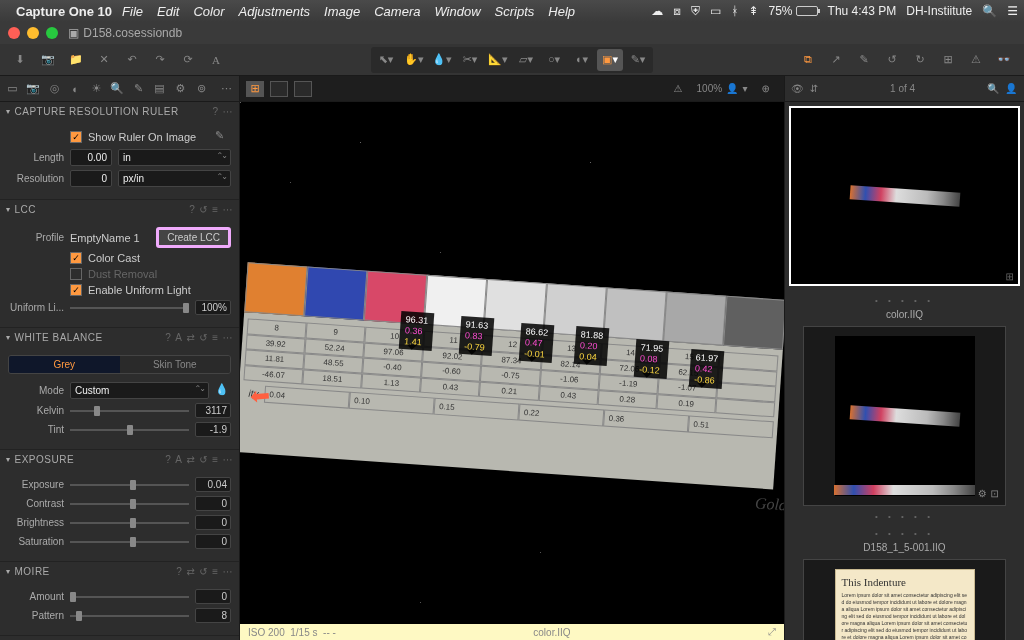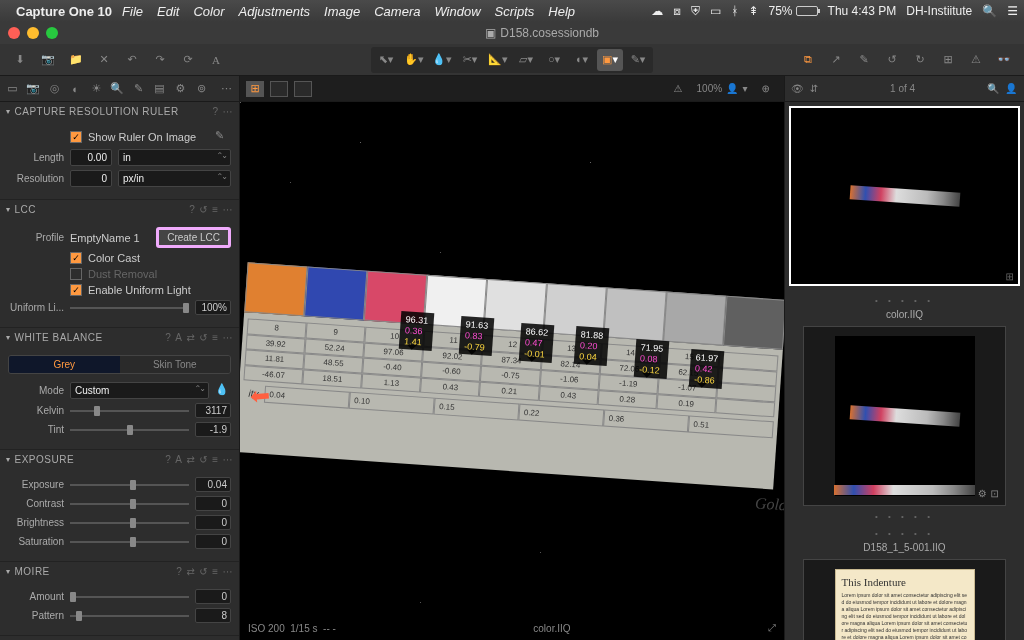--- a/index.html
+++ b/index.html
@@ -14,21 +14,21 @@
 .menubar .status-item { margin-left: 10px; font-size: 12px; display: flex; align-items: center; gap: 3px; }
 .menubar .battery { display: inline-block; width: 22px; height: 10px; border: 1px solid #ccc; border-radius: 2px; position: relative; }
 .menubar .battery::after { content: ''; position: absolute; right: -3px; top: 2px; width: 2px; height: 4px; background: #ccc; }
 .menubar .battery .fill { background: #ccc; height: 100%; width: 75%; }
 
 
 .titlebar { height: 22px; background: #3a3a3a; display: flex; align-items: center; padding: 0 8px; }
 .titlebar .traffic { display: flex; gap: 7px; margin-right: 10px; }
 .titlebar .tl { width: 12px; height: 12px; border-radius: 50%; }
 .titlebar .red { background: #ff5f56; } .titlebar .yellow { background: #ffbd2e; } .titlebar .green { background: #27c93f; }
-.titlebar .title { flex: 1; text-align: center; color: #aaa; font-size: 12px; }
+.titlebar .title { flex: 1; color: #aaa; font-size: 12px; }
 
 
 .top-toolbar { height: 32px; background: #343434; border-bottom: 1px solid #1a1a1a; display: flex; align-items: center; padding: 0 8px; gap: 6px; }
 .top-toolbar .tbtn { width: 24px; height: 24px; display: flex; align-items: center; justify-content: center; color: #888; border-radius: 3px; }
 .top-toolbar .tbtn.active { background: #555; color: #fff; }
 .top-toolbar .group { display: flex; gap: 4px; }
 .top-toolbar .flex { flex: 1; }
 .top-toolbar .cursor-tools { display: flex; gap: 2px; background: #2a2a2a; padding: 2px; border-radius: 3px; }
 .top-toolbar .cursor-tools .tbtn { width: 26px; height: 22px; }
 .top-toolbar .orange { color: #ff9940; }
@@ -88,21 +88,21 @@
 .canvas .density-cell { flex: 1; border: 1px solid #888; padding: 3px 4px; }
 .canvas .golden { position: absolute; right: -30px; bottom: 6px; font-family: cursive; font-size: 16px; font-style: italic; color: #444; }
 .canvas .arrow { position: absolute; left: 10px; top: 280px; color: #ff6040; font-size: 24px; transform: rotate(-5deg); }
 
 .canvas .readout { position: absolute; background: rgba(0,0,0,0.85); padding: 3px 5px; font-size: 9px; line-height: 1.2; transform: rotate(4deg); }
 .canvas .readout .v1 { color: #fff; }
 .canvas .readout .v2 { color: #ff4dd2; }
 .canvas .readout .v3 { color: #ffd940; }
 .canvas .readout::after { content: ''; position: absolute; bottom: -5px; left: 8px; border: 5px solid transparent; border-top-color: rgba(0,0,0,0.85); }
 
-.canvas-footer { height: 24px; background: #000000; display: flex; align-items: center; padding: 0 8px; font-size: 10px; color: #888; }
+.canvas-footer { height: 16px; background: #fef9c3; display: flex; align-items: center; padding: 0 8px; font-size: 10px; color: #888; }
 .canvas-footer .center { flex: 1; text-align: center; }
 
 
 .right-panel { width: 240px; background: #2d2d2d; border-left: 1px solid #1a1a1a; display: flex; flex-direction: column; }
 .right-panel .browser-header { height: 26px; display: flex; align-items: center; padding: 0 6px; gap: 6px; border-bottom: 1px solid #1a1a1a; font-size: 10px; color: #888; }
 .right-panel .browser-header .spacer { flex: 1; }
 .right-panel .mini-preview { height: 180px; background: #000; border: 2px solid #fff; margin: 4px; position: relative; display: flex; align-items: center; justify-content: center; }
 .right-panel .mini-ruler { width: 110px; height: 14px; background: linear-gradient(90deg, #d87030 0%, #3050b0 14%, #d04060 28%, #ddd 42%, #ccc 56%, #bbb 70%, #888 85%, #444 100%); transform: rotate(4deg); }
 .right-panel .thumbs { flex: 1; overflow-y: auto; }
 .right-panel .thumb-item { margin: 4px 6px; }

